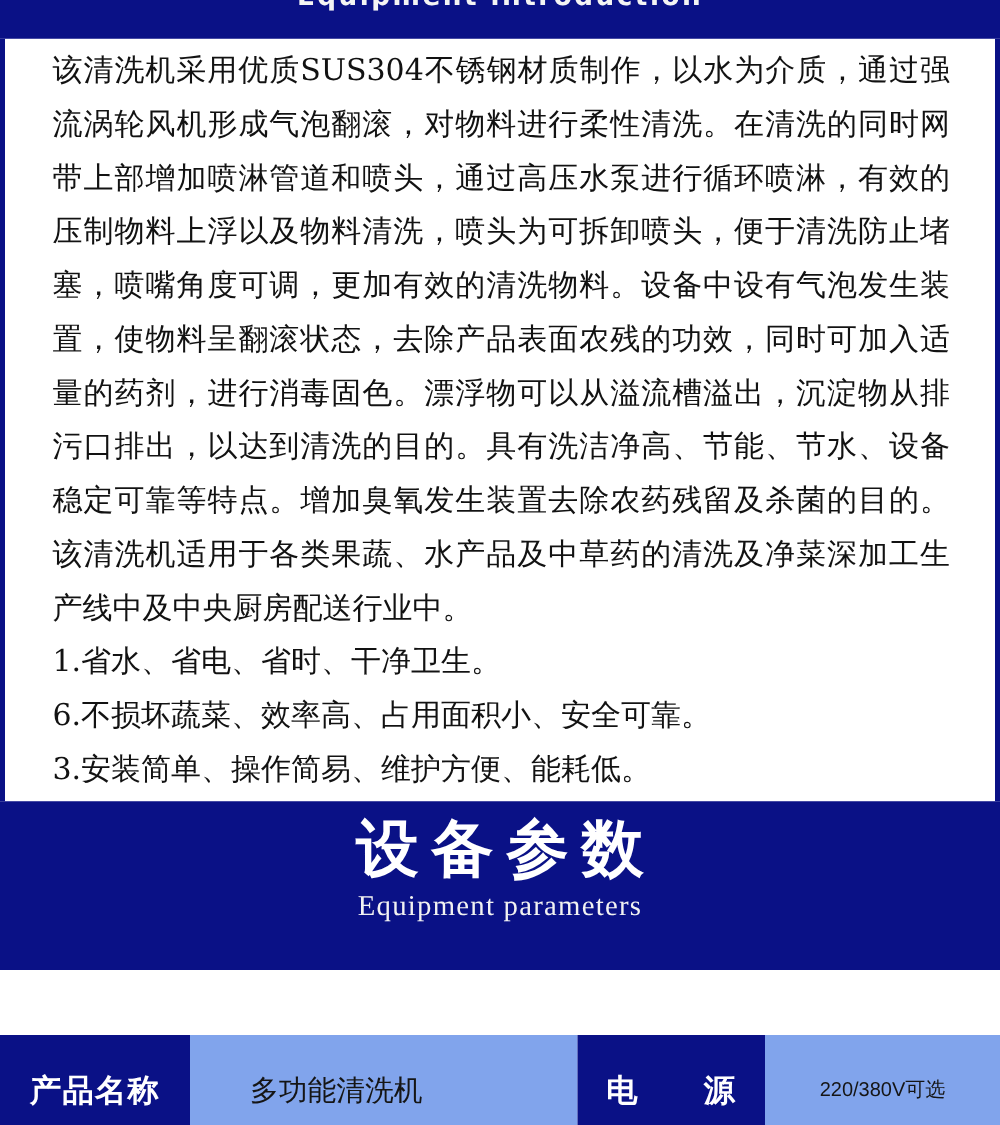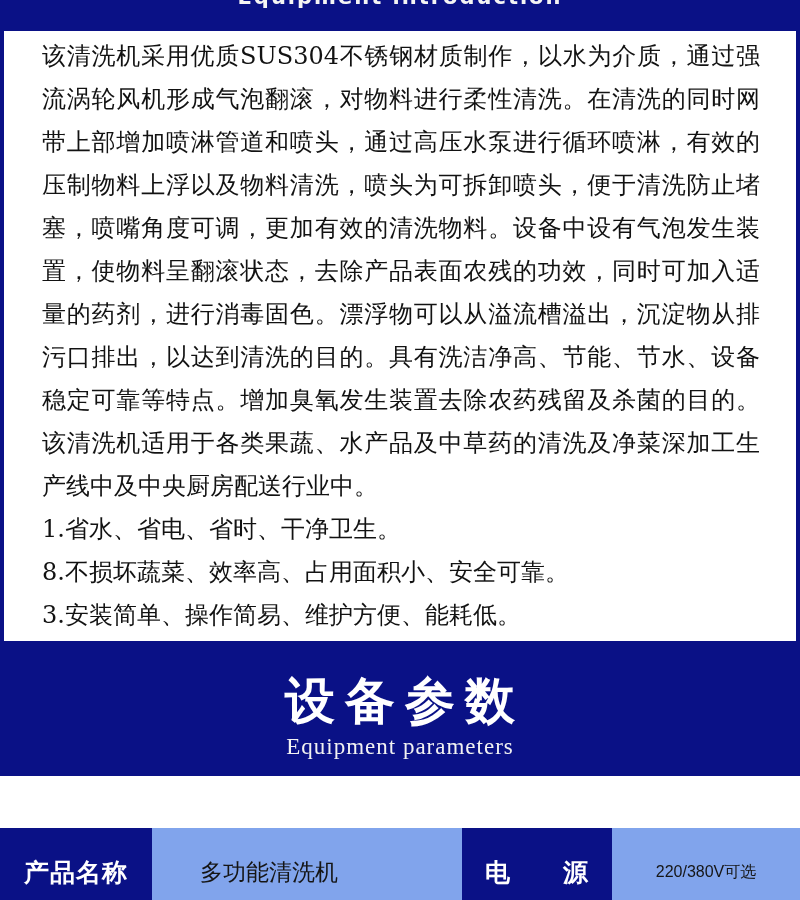--- a/index.html
+++ b/index.html
@@ -18,21 +18,21 @@
   .intro { height:610px; flex:0 0 auto; background:#ffffff; overflow:hidden;
       border-left:4px solid var(--dark-blue); border-right:4px solid var(--dark-blue);
       padding:4px 36px 0 38px; color:#121212;
       font-family:"DejaVu Serif","Liberation Serif", serif;
       font-size:24px; line-height:43px; }
   .intro-para { text-align:justify; }
   .feature-line { text-align:left; }
 
   
   .params-banner { height:135px; flex:0 0 auto; background:var(--dark-blue); text-align:center; color:#ffffff; }
-  .params-title { padding-top:32px; font-size:50px; line-height:56px; font-weight:bold;
+  .params-title { padding-top:10px; font-size:50px; line-height:56px; font-weight:bold;
       letter-spacing:10px; text-indent:10px; font-family:"DejaVu Sans", sans-serif; }
   .params-sub { margin-top:5px; font-size:23px; letter-spacing:1px; color:#f2f2f2;
       font-family:Liberation Serif, serif; }
 
   .white-gap { height:52px; flex:0 0 auto; background:#ffffff; }
 
   
   .spec-row { height:92px; flex:0 0 auto; display:flex; border-bottom:3px solid var(--dark-blue); }
   .cell { display:flex; align-items:center; overflow:hidden; }
   .cell-dark { background:var(--dark-blue); color:#ffffff; font-weight:bold;
@@ -48,21 +48,21 @@
 
 <div class="page">
 
   <header class="top-banner">
     <div class="clip-sub">Equipment introduction</div>
   </header>
 
   <section class="intro">
     <p class="intro-para">该清洗机采用优质SUS304不锈钢材质制作，以水为介质，通过强流涡轮风机形成气泡翻滚，对物料进行柔性清洗。在清洗的同时网带上部增加喷淋管道和喷头，通过高压水泵进行循环喷淋，有效的压制物料上浮以及物料清洗，喷头为可拆卸喷头，便于清洗防止堵塞，喷嘴角度可调，更加有效的清洗物料。设备中设有气泡发生装置，使物料呈翻滚状态，去除产品表面农残的功效，同时可加入适量的药剂，进行消毒固色。漂浮物可以从溢流槽溢出，沉淀物从排污口排出，以达到清洗的目的。具有洗洁净高、节能、节水、设备稳定可靠等特点。增加臭氧发生装置去除农药残留及杀菌的目的。该清洗机适用于各类果蔬、水产品及中草药的清洗及净菜深加工生产线中及中央厨房配送行业中。</p>
     <div class="feature-line">1.省水、省电、省时、干净卫生。</div>
-    <div class="feature-line">8.不损坏蔬菜、效率高、占用面积小、安全可靠。</div>
+    <div class="feature-line">6.不损坏蔬菜、效率高、占用面积小、安全可靠。</div>
     <div class="feature-line">3.安装简单、操作简易、维护方便、能耗低。</div>
   </section>
 
   <section class="params-banner">
     <div class="params-title">设备参数</div>
     <div class="params-sub">Equipment parameters</div>
   </section>
 
   <div class="white-gap"></div>
 

